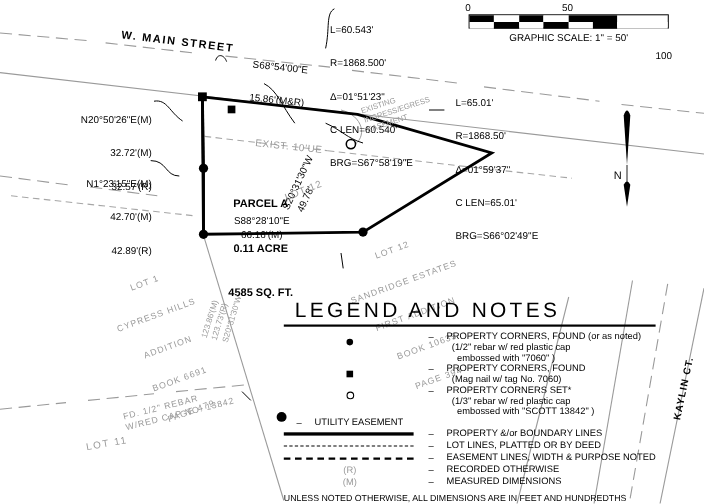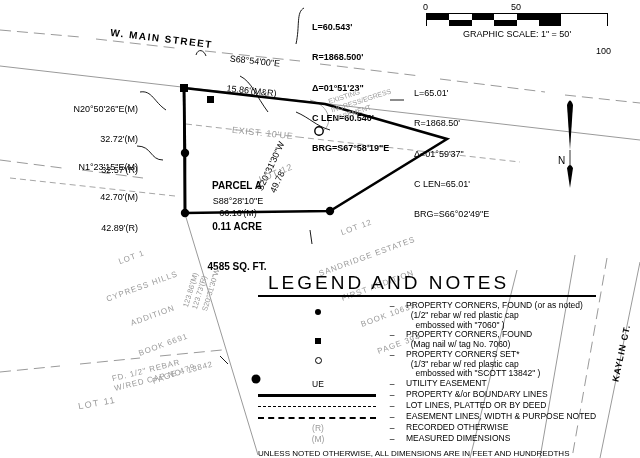--- a/index.html
+++ b/index.html
@@ -248,21 +248,21 @@
       <path d="M 185 153 L 185 213"></path>
     </g>
 
     <g fill="#000000">
       <path d="M 567 105 L 570 150 L 573 105 Q 570 96 567 105 Z"></path>
       <path d="M 567 168 L 570 188 L 573 168 Q 570 162 567 168 Z"></path>
       <line x1="570" y1="150" x2="570" y2="168" stroke="#000" stroke-width="0.8"></line>
     </g>
   </svg>
 
-  <div class="lbl t9" style="left:312px; top:2px;font-weight:bold;">
+  <div class="lbl t9" style="left:300px; top:2px;">
     <div>L=60.543'</div>
     <div>R=1868.500'</div>
     <div>Δ=01°51'23"</div>
     <div>C LEN=60.540'</div>
     <div>BRG=S67°58'19"E</div>
   </div>
 
   <div class="lbl t9" style="left:414px; top:68px;">
     <div>L=65.01'</div>
     <div>R=1868.50'</div>
@@ -384,21 +384,20 @@
 
     <div class="leg-row">
       <div class="leg-sym"><span class="sym-circle-open"></span></div>
       <div class="leg-dash">–</div>
       <div class="leg-txt">PROPERTY CORNERS SET*
   (1/3" rebar w/ red plastic cap
     embossed with "SCOTT 13842" )</div>
     </div>
 
     <div class="leg-row">
-      <div class="leg-sym sym-ue">UE</div>
       <div class="leg-dash">–</div>
       <div class="leg-txt">UTILITY EASEMENT</div>
     </div>
 
     <div class="leg-row">
       <div class="leg-sym">
           <span class="sym-solidline"></span>
         </div>
       <div class="leg-dash">–</div>
       <div class="leg-txt">PROPERTY &amp;/or BOUNDARY LINES</div>

